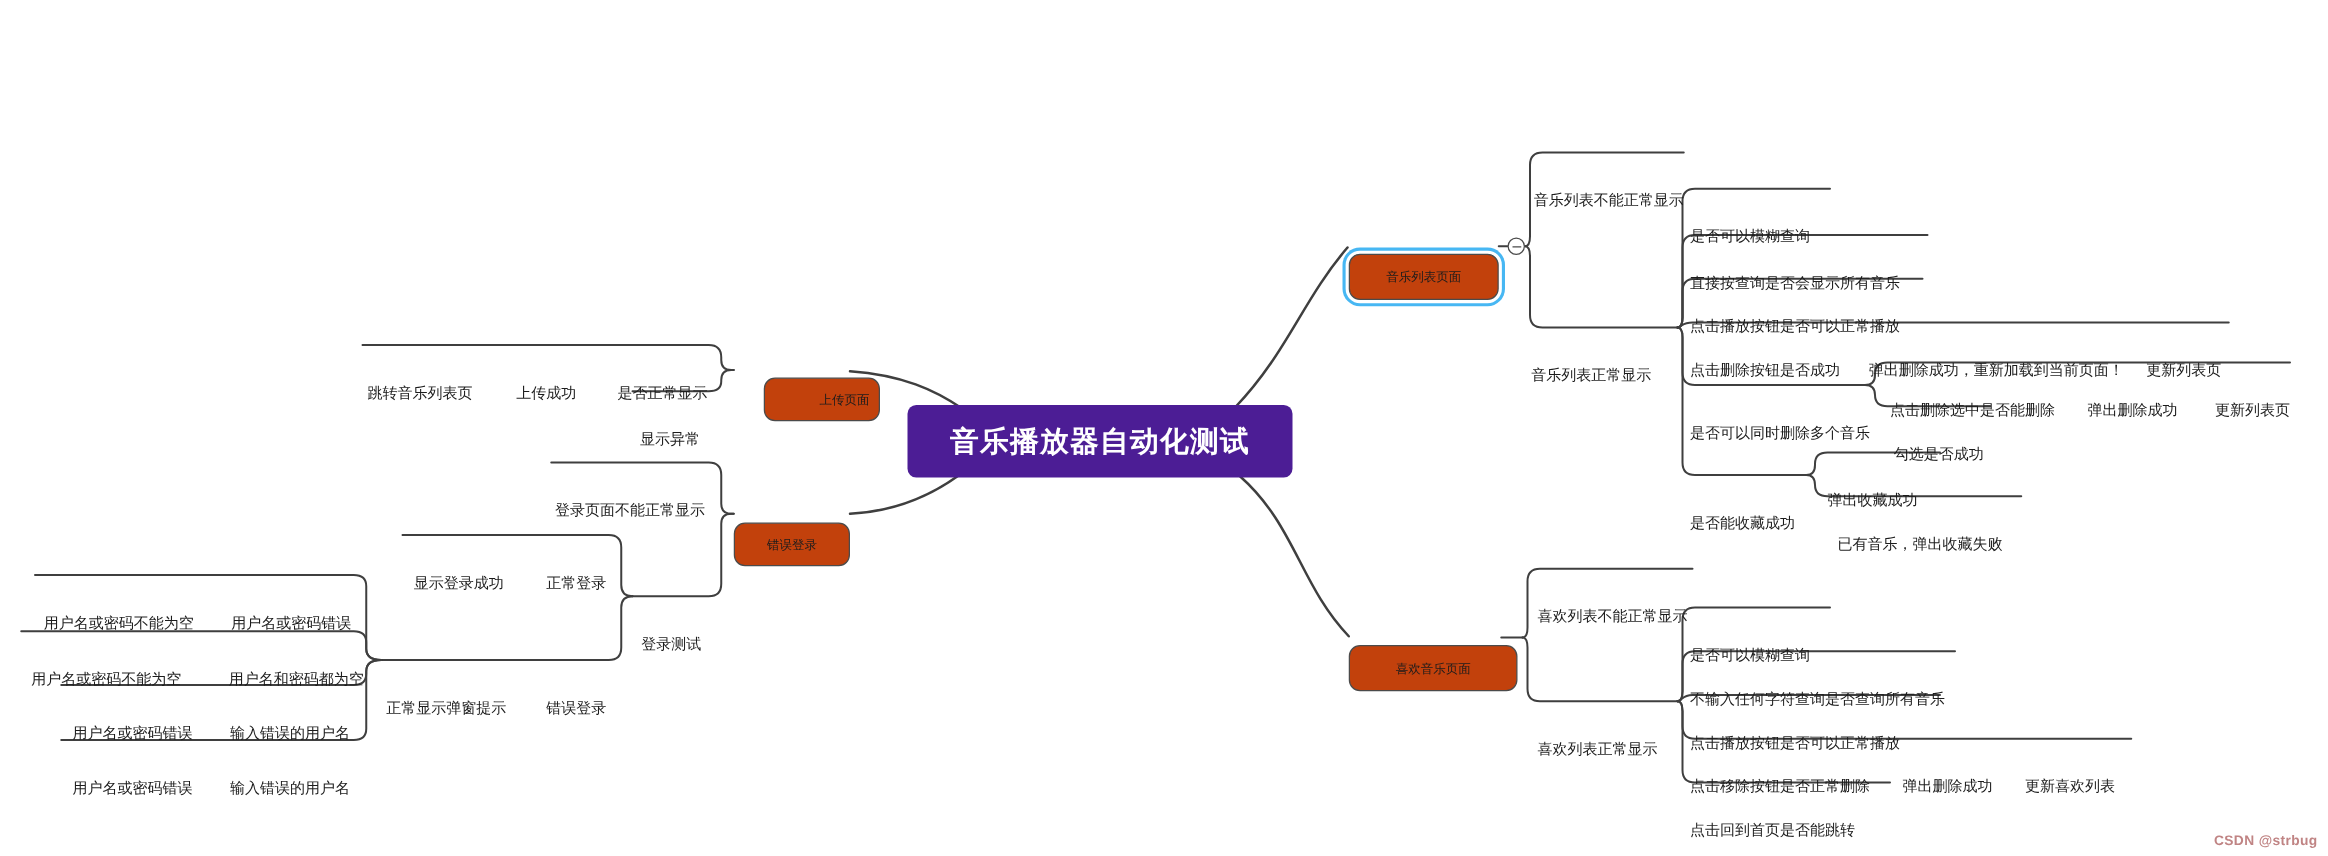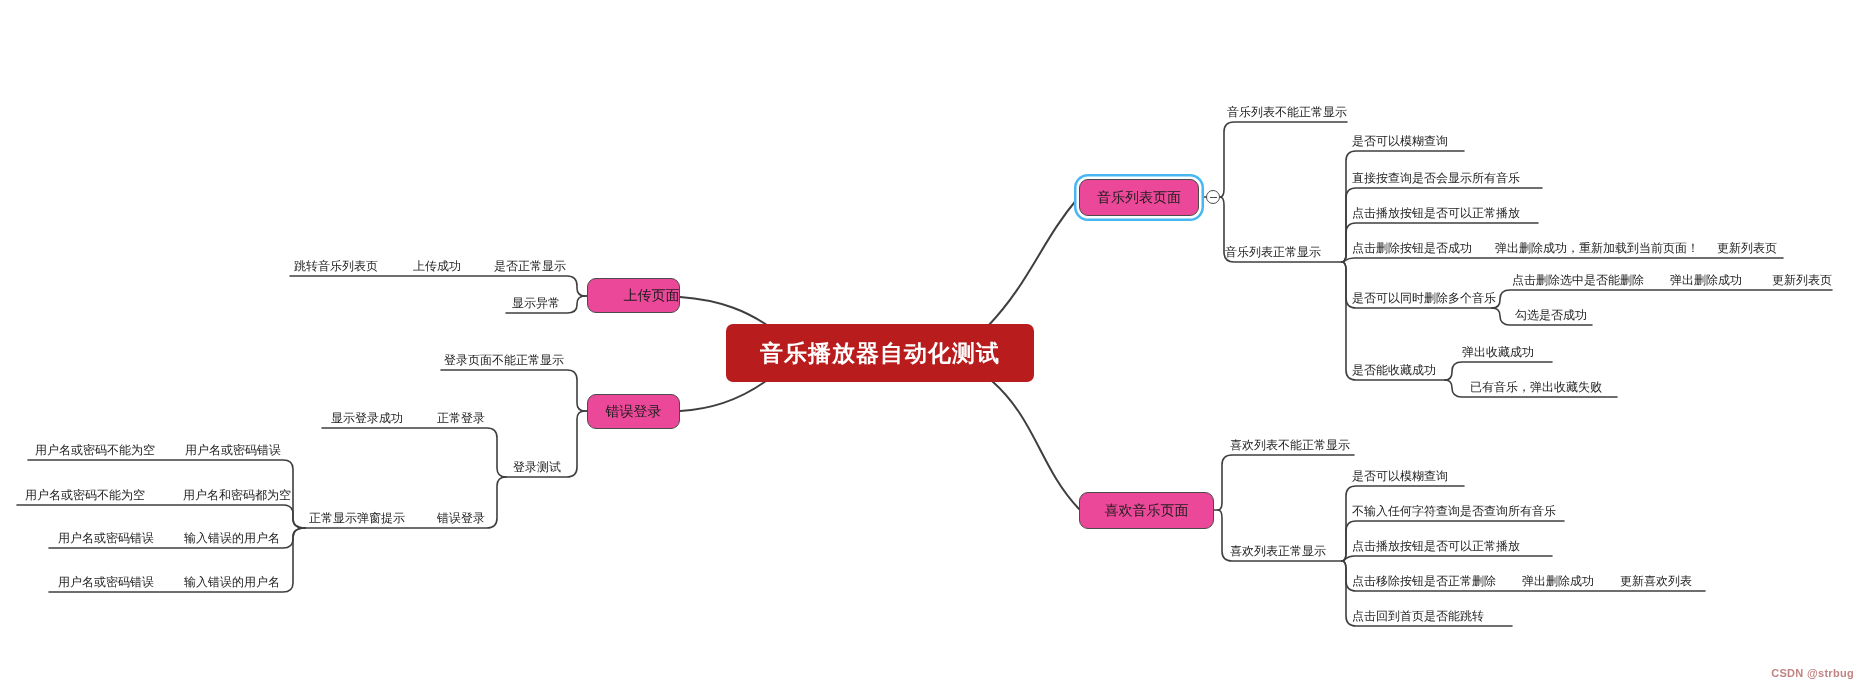--- a/index.html
+++ b/index.html
@@ -5,32 +5,32 @@
   html,body{margin:0;padding:0;background:#ffffff;}
   #canvas{
     position:relative;width:1862px;height:685px;background:#ffffff;overflow:hidden;
     font-family:"Liberation Sans","DejaVu Sans",sans-serif;color:#1c1c1c;
   }
   #wires{position:absolute;left:0;top:0;width:1862px;height:685px;}
   #wires path{fill:none;stroke:#3f3f3f;stroke-width:1.6;stroke-linecap:round;}
   #wires path.curve{stroke-width:2;}
   .topic{
     position:absolute;font-size:12px;line-height:14px;white-space:nowrap;
-    color:#1c1c1c;cursor:default;
+    color:#1c1c1c;cursor:default;margin-top:48px;
   }
   .node{
     position:absolute;display:flex;align-items:center;justify-content:center;
-    background:#ec4899;border:1.6px solid #4b4b4b;border-radius:9px;
-    font-size:14px;color:#1c1c1c;box-sizing:border-box;white-space:nowrap;
+    background:#c2410c;border:1.6px solid #4b4b4b;border-radius:9px;
+    font-size:10px;color:#1c1c1c;box-sizing:border-box;white-space:nowrap;margin-top:24px;
   }
   .node.selected{box-shadow:0 0 0 2.5px #ffffff,0 0 0 5px #47b7f3;}
   .center-node{
     position:absolute;left:726px;top:324px;width:308px;height:58px;
     display:flex;align-items:center;justify-content:center;
-    background:#b91c1c;border-radius:7px;color:#ffffff;
+    background:#4c1d95;border-radius:7px;color:#ffffff;
     font-size:23px;font-weight:bold;letter-spacing:1px;white-space:nowrap;
   }
   .collapse-circle{
     position:absolute;left:1206px;top:190px;width:14px;height:14px;box-sizing:border-box;
     border:1.5px solid #4b4b4b;border-radius:50%;background:#ffffff;
     display:flex;align-items:center;justify-content:center;
   }
   .collapse-circle .minus{width:7px;height:0;border-top:1.5px solid #4b4b4b;}
   .watermark{
     position:absolute;right:8px;bottom:6px;font-size:11px;color:#c08484;
@@ -86,21 +86,21 @@
       <path d="M 1342 561 Q 1346 561 1346 553 V 496 Q 1346 486 1356 486 H 1464"></path>
       <path d="M 1342 561 Q 1346 561 1346 553 V 531 Q 1346 521 1356 521 H 1564"></path>
       <path d="M 1342 561 C 1346 560 1346 556 1354 556 L 1552 556"></path>
       <path d="M 1342 561 Q 1346 561 1346 569 V 581 Q 1346 591 1356 591 H 1705"></path>
       <path d="M 1342 561 Q 1346 561 1346 569 V 616 Q 1346 626 1356 626 H 1512"></path>
     </g>
   </svg>
 
   <div class="center-node">音乐播放器自动化测试</div>
 
-  <div class="node" style="left:587px;top:278px;width:93px;height:35px;padding-left:36px;">上传页面</div>
+  <div class="node" style="left:611px;top:278px;width:93px;height:35px;padding-left:36px;">上传页面</div>
   <div class="node" style="left:587px;top:394px;width:93px;height:35px;">错误登录</div>
   <div class="node selected" style="left:1079px;top:179px;width:120px;height:37px;">音乐列表页面</div>
   <div class="node" style="left:1079px;top:492px;width:135px;height:37px;">喜欢音乐页面</div>
 
   <div class="collapse-circle">
       <span class="minus"></span>
     </div>
 
   <span class="topic" style="left:294px;top:259px;">跳转音乐列表页</span>
   <span class="topic" style="left:413px;top:259px;">上传成功</span>

